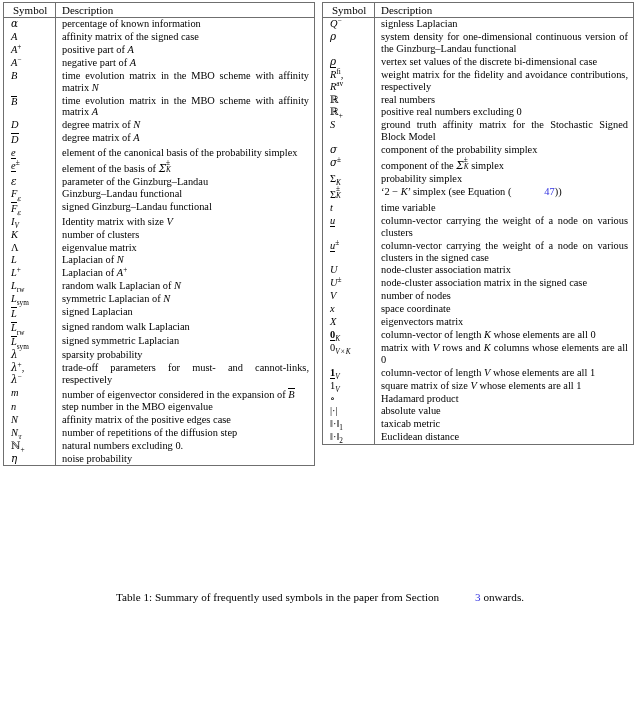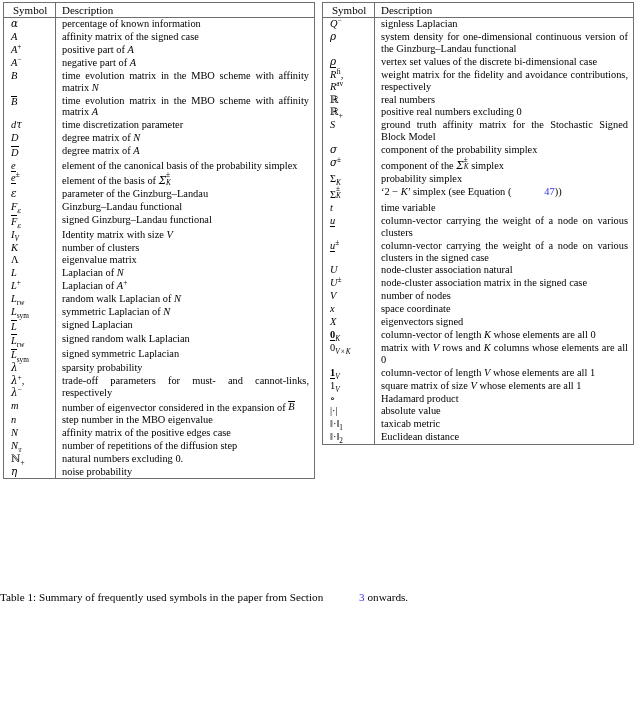--- a/index.html
+++ b/index.html
@@ -128,20 +128,21 @@
     text-align: left;
     font-style: normal;
   }
   .supsub span { display: block; }
 
   .caption {
     position: absolute;
     left: 0;
     right: 0;
     bottom: 0px;
+    text-align: center;
     font-size: 11.2px;
     line-height: 1.2;
   }
   .caption .ctext { display: inline-block; }
 </style>
 </head>
 <body>
 
 <div id="page">
 
@@ -177,24 +178,20 @@
         </tr>
         <tr>
           <td class="sym"><span class="mi">B</span></td>
           <td class="desc">time evolution matrix in the MBO scheme with affinity matrix <span class="mi">N</span></td>
         </tr>
         <tr>
           <td class="sym"><span class="obar mi">B</span></td>
           <td class="desc">time evolution matrix in the MBO scheme with affinity matrix <span class="mi">A</span></td>
         </tr>
         <tr>
-          <td class="sym"><span class="mi">d</span><span class="mgr">τ</span></td>
-          <td class="desc">time discretization parameter</td>
-        </tr>
-        <tr>
           <td class="sym"><span class="mi">D</span></td>
           <td class="desc">degree matrix of <span class="mi">N</span></td>
         </tr>
         <tr>
           <td class="sym"><span class="obar mi">D</span></td>
           <td class="desc">degree matrix of <span class="mi">A</span></td>
         </tr>
         <tr>
           <td class="sym"><span class="uline mi">e</span></td>
           <td class="desc">element of the canonical basis of the probability simplex</td>
@@ -359,37 +356,37 @@
         <tr>
           <td class="sym"><span class="uline mi">u</span></td>
           <td class="desc">column-vector carrying the weight of a node on various clusters</td>
         </tr>
         <tr>
           <td class="sym"><span class="uline mi">u</span><sup class="mex">±</sup></td>
           <td class="desc">column-vector carrying the weight of a node on various clusters in the signed case</td>
         </tr>
         <tr>
           <td class="sym"><span class="mi">U</span></td>
-          <td class="desc">node-cluster association natural</td>
+          <td class="desc">node-cluster association matrix</td>
         </tr>
         <tr>
           <td class="sym"><span class="mi">U</span><sup class="mex">±</sup></td>
           <td class="desc">node-cluster association matrix in the signed case</td>
         </tr>
         <tr>
           <td class="sym"><span class="mi">V</span></td>
           <td class="desc">number of nodes</td>
         </tr>
         <tr>
           <td class="sym"><span class="mi">x</span></td>
           <td class="desc">space coordinate</td>
         </tr>
         <tr>
           <td class="sym"><span class="mi">X</span></td>
-          <td class="desc">eigenvectors signed</td>
+          <td class="desc">eigenvectors matrix</td>
         </tr>
         <tr>
           <td class="sym"><span class="uline bold">0</span><sub class="msbi">K</sub></td>
           <td class="desc">column-vector of length <span class="mi">K</span> whose elements are all 0</td>
         </tr>
         <tr>
           <td class="sym">0<sub class="msbi">V × K</sub></td>
           <td class="desc">matrix with <span class="mi">V</span> rows and <span class="mi">K</span> columns whose elements are all 0</td>
         </tr>
         <tr>

